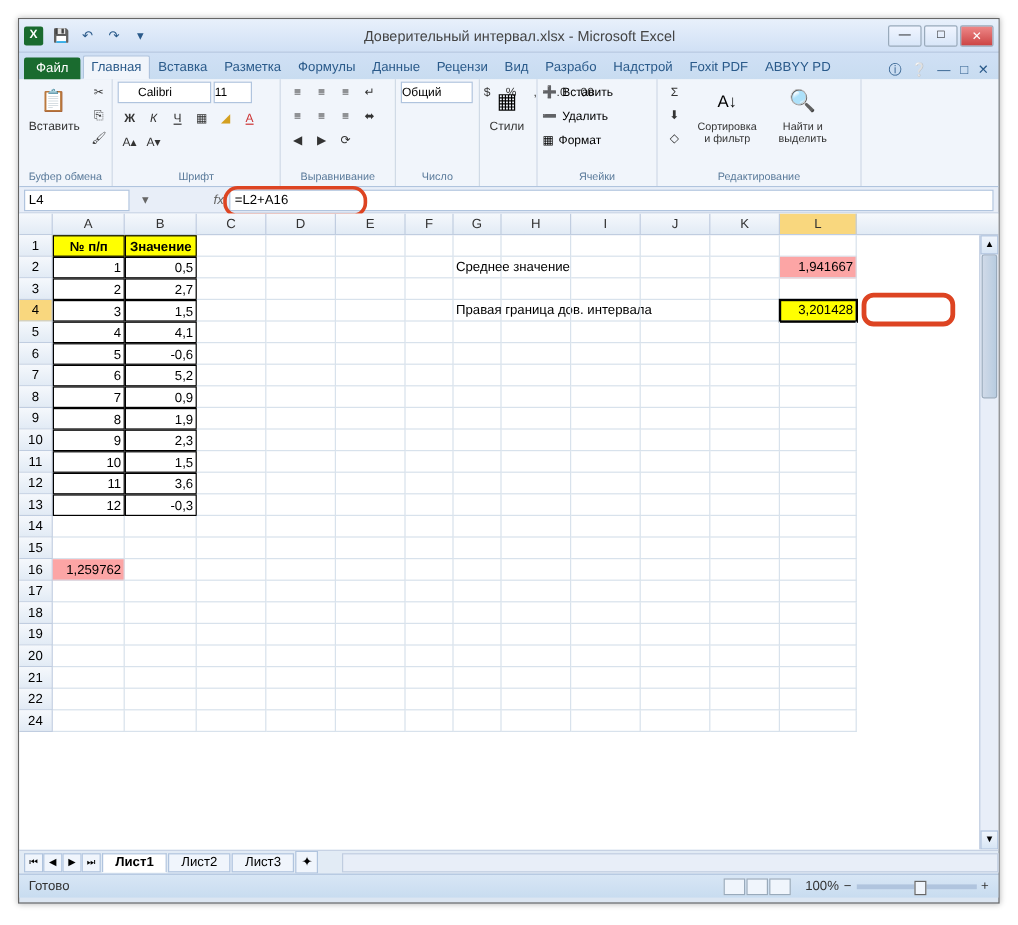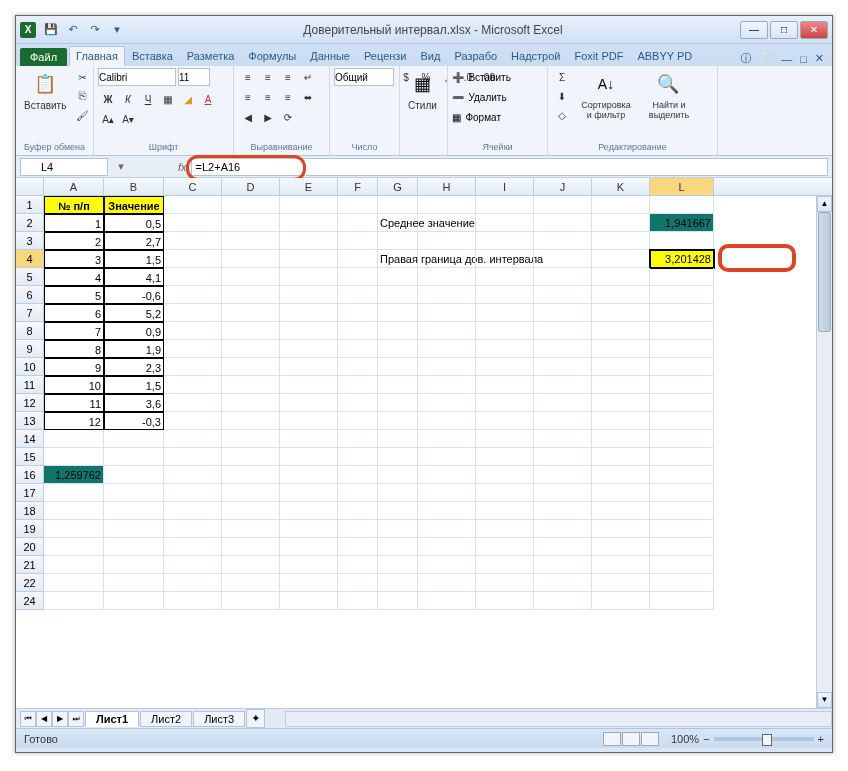--- a/index.html
+++ b/index.html
@@ -27,47 +27,47 @@
 .ribbon-group { border-right: 1px solid #d0dae6; padding: 2px 4px; display: flex; flex-direction: column; }
 .ribbon-group .group-content { flex: 1; display: flex; align-items: flex-start; gap: 2px; }
 .ribbon-group .group-label { font-size: 9px; color: #5a7a9a; text-align: center; padding: 1px 0; }
 .big-btn { display: flex; flex-direction: column; align-items: center; padding: 2px 4px; cursor: pointer; }
 .big-btn .icon { width: 28px; height: 28px; display: flex; align-items: center; justify-content: center; font-size: 18px; }
 .big-btn .label { font-size: 10px; color: #333; margin-top: 2px; }
 .mini-col { display: flex; flex-direction: column; gap: 1px; }
 .mini-btn { width: 20px; height: 18px; display: flex; align-items: center; justify-content: center; font-size: 10px; cursor: pointer; color: #333; }
 .font-sel { display: flex; gap: 2px; margin-bottom: 2px; }
 .font-sel select, .font-sel input { font-size: 10px; height: 18px; border: 1px solid #b0c4de; background: #fff; }
-.fontname { width: 78px; }
+.fontname { width: 78px; padding-left: 16px; }
 .fontsize { width: 32px; }
 .btn-row { display: flex; gap: 0; }
 .btn-row .mini-btn { border: none; }
 .cell-menu-item { font-size: 10px; display: flex; align-items: center; gap: 4px; height: 18px; cursor: pointer; }
 
 .formula-bar { height: 22px; background: #e8eef8; border-bottom: 1px solid #c0cde0; display: flex; align-items: center; padding: 0 4px; gap: 4px; }
-.name-box { width: 88px; height: 18px; background: #fff; border: 1px solid #b0c4de; font-size: 11px; padding: 0 20px; display: flex; align-items: center; }
+.name-box { width: 88px; height: 18px; background: #fff; border: 1px solid #b0c4de; font-size: 11px; padding: 0 3px; display: flex; align-items: center; }
 .fb-btns { display: flex; gap: 2px; }
 .fb-btns span { width: 18px; text-align: center; font-size: 11px; color: #666; cursor: pointer; }
 .fx-label { font-style: italic; font-size: 11px; color: #666; }
 .formula-input { flex: 1; height: 18px; background: #fff; border: 1px solid #b0c4de; font-size: 11px; padding: 0 4px; display: flex; align-items: center; position: relative; }
 .formula-highlight { position: absolute; left: -6px; top: -4px; width: 120px; height: 26px; border: 3px solid #d42; border-radius: 12px; pointer-events: none; }
 
 .grid-area { position: relative; height: 530px; background: #fff; overflow: hidden; }
 .col-headers { display: flex; height: 18px; background: linear-gradient(#f5f8fc, #e2ebf5); border-bottom: 1px solid #c0cde0; }
 .corner { width: 28px; border-right: 1px solid #c0cde0; background: linear-gradient(#f5f8fc, #e2ebf5); }
 .col-h { border-right: 1px solid #c0cde0; text-align: center; font-size: 11px; color: #333; line-height: 18px; cursor: pointer; }
 .col-h.active { background: #f9d77e; }
 .grid-body { position: relative; }
 .row { display: flex; height: 18px; }
 .row-h { width: 28px; background: linear-gradient(#f5f8fc, #e2ebf5); border-right: 1px solid #c0cde0; border-bottom: 1px solid #c0cde0; text-align: center; font-size: 11px; line-height: 18px; cursor: pointer; }
 .row-h.active { background: #f9d77e; }
 .cell { border-right: 1px solid #d8e2ec; border-bottom: 1px solid #d8e2ec; font-size: 11px; padding: 0 2px; line-height: 18px; text-align: right; overflow: hidden; white-space: nowrap; }
 .cell.header-cell { background: #ffff00; font-weight: bold; text-align: center; border: 1px solid #000; }
 .cell.data-border { border: 1px solid #000; }
-.cell.yellow { background: #0f766e; }
+.cell.yellow { background: #fca5a5; }
 .cell.text-left { text-align: left; }
 .cell.selected { outline: 2px solid #000; outline-offset: -1px; background: #ffff00; }
 .cell-highlight { position: absolute; border: 4px solid #d42; border-radius: 10px; pointer-events: none; }
 
 .scrollbar-v { position: absolute; right: 0; top: 18px; bottom: 0; width: 16px; background: #e8eef8; border-left: 1px solid #c0cde0; }
 .scrollbar-v .thumb { position: absolute; top: 16px; left: 1px; right: 1px; height: 120px; background: linear-gradient(90deg, #d0dae8, #b8cce0); border: 1px solid #9ab; border-radius: 2px; cursor: pointer; }
 .sb-btn { height: 16px; background: linear-gradient(#f0f5fc, #d8e6f5); border: 1px solid #b0c4de; font-size: 8px; text-align: center; line-height: 14px; cursor: pointer; }
 .sb-btn.bottom { position: absolute; bottom: 0; left: 0; right: 0; }
 
 .sheet-tabs { height: 20px; background: #e2ebf5; border-top: 1px solid #c0cde0; display: flex; align-items: center; padding-left: 4px; }

